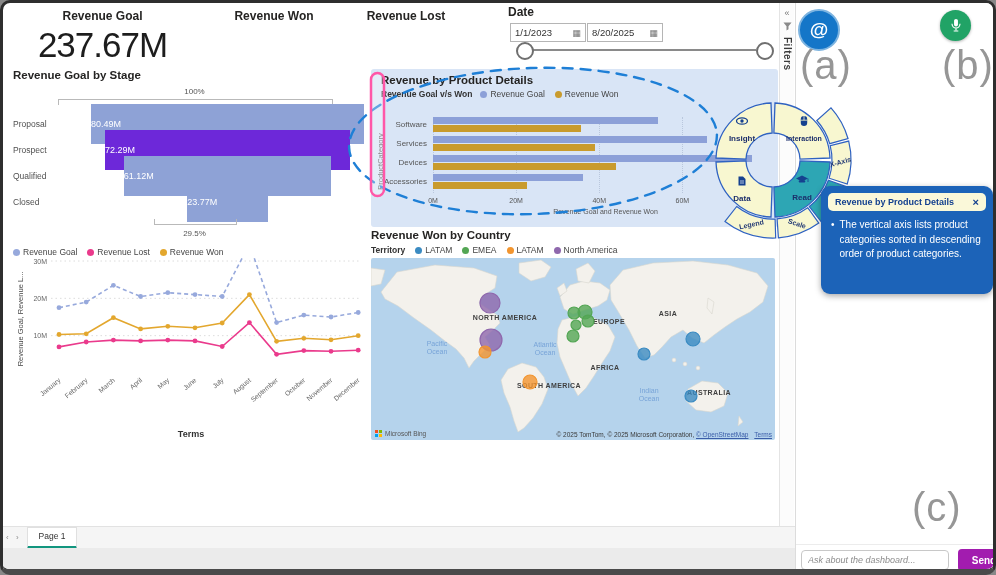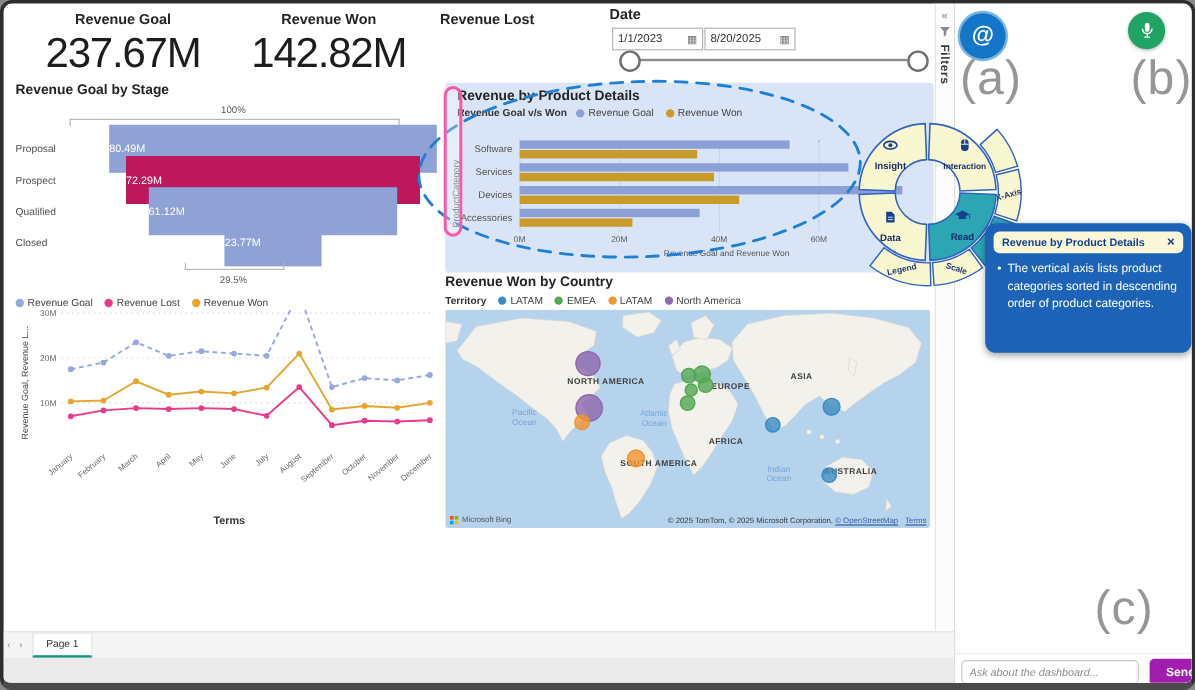--- a/index.html
+++ b/index.html
@@ -109,21 +109,20 @@
 <body>
 
 <div class="shell">
 
   <div class="kpi" id="kpi-0">
     <div class="kpi-label">Revenue Goal</div>
     <div class="kpi-value">237.67M</div>
   </div>
   <div class="kpi" id="kpi-1">
     <div class="kpi-label">Revenue Won</div>
-    <div class="kpi-value">142.82M</div>
   </div>
   <div class="kpi" id="kpi-2">
     <div class="kpi-label">Revenue Lost</div>
   </div>
 
   <div class="abs" id="date-slicer">
     <div class="slicer-title">Date</div>
     <div class="date-box" id="date-start">
       <span>1/1/2023</span>
       <span class="cal-glyph">▦</span>
@@ -146,21 +145,21 @@
           <div class="f-label">Proposal</div>
           <div class="f-track">
             <div class="f-bar" style="width: 273px; background: rgb(142, 162, 214);">
               <span>80.49M</span>
             </div>
           </div>
         </div>
         <div class="f-row">
           <div class="f-label">Prospect</div>
           <div class="f-track">
-            <div class="f-bar" style="width: 245.2px; background: #be185d;">
+            <div class="f-bar" style="width: 245.2px; background: #6d28d9;">
               <span>72.29M</span>
             </div>
           </div>
         </div>
         <div class="f-row">
           <div class="f-label">Qualified</div>
           <div class="f-track">
             <div class="f-bar" style="width: 207.3px; background: rgb(142, 162, 214);">
               <span>61.12M</span>
             </div>

